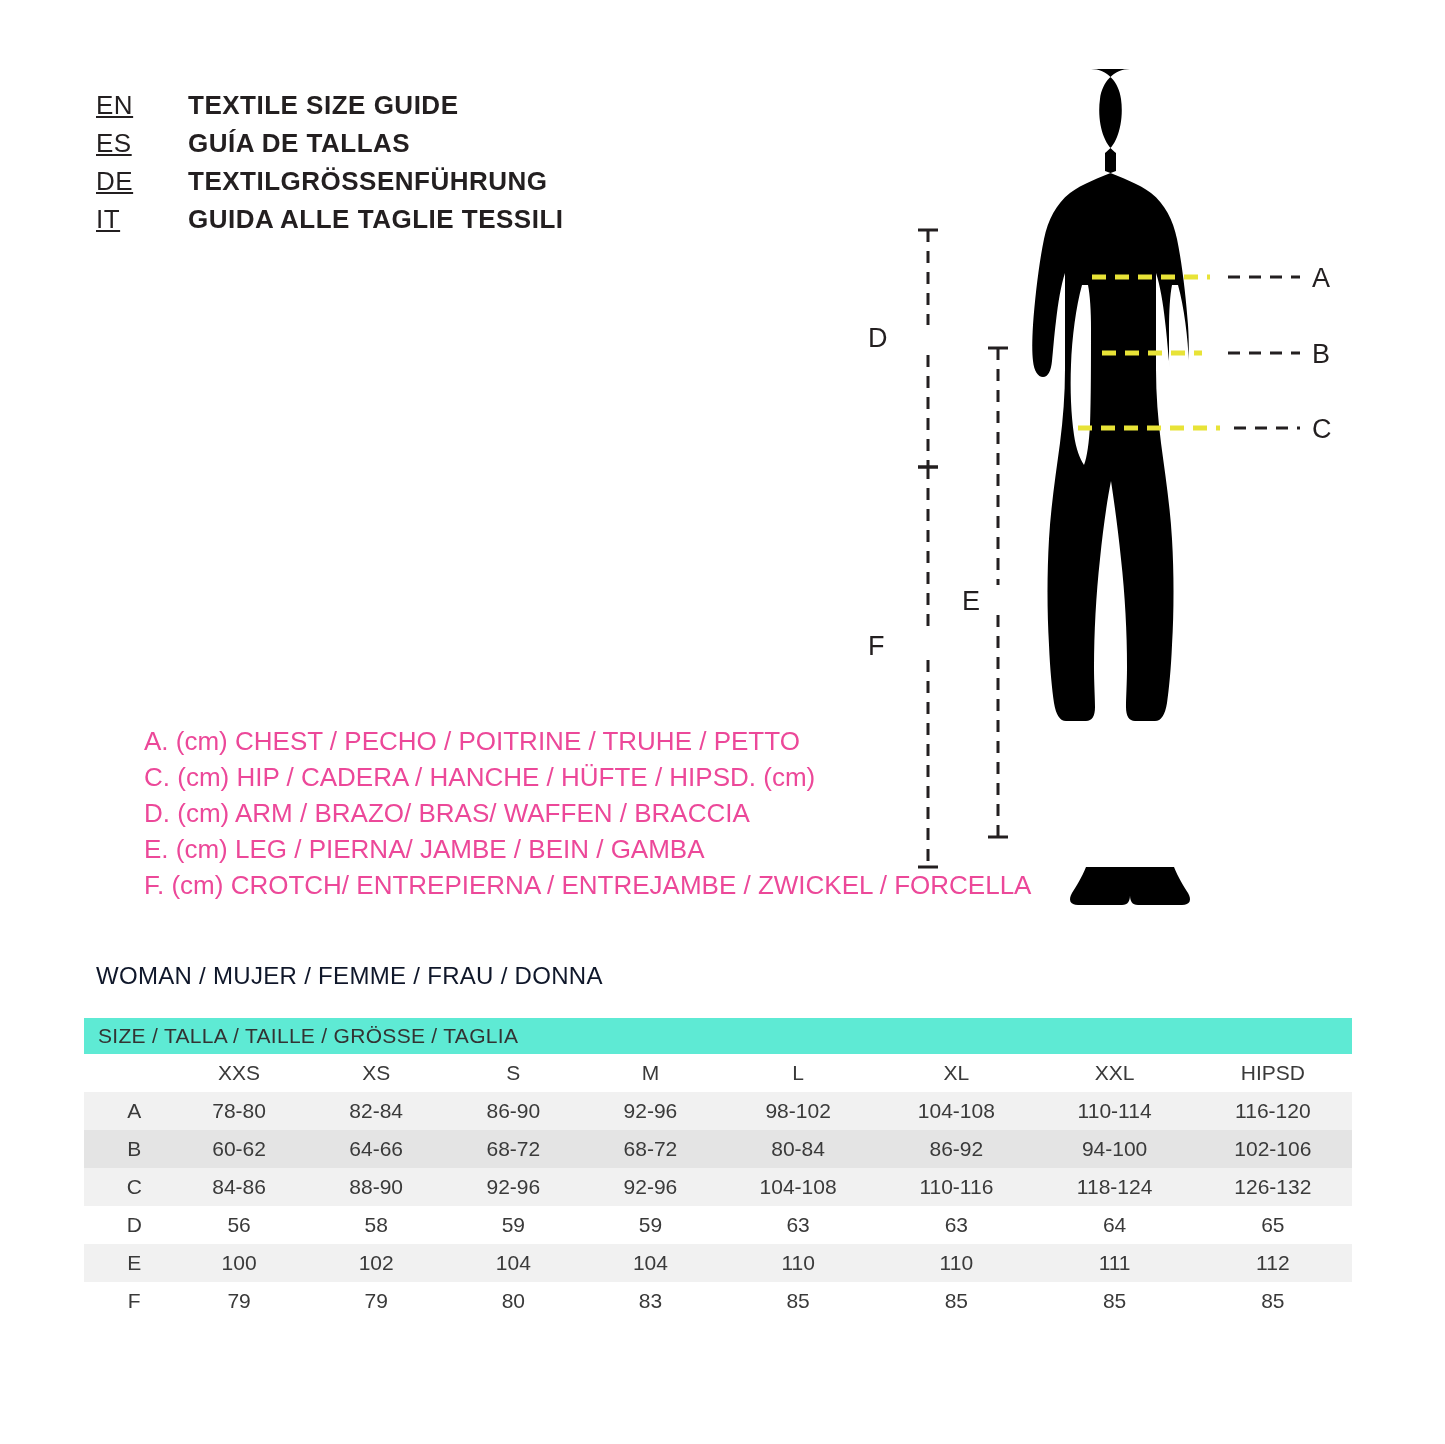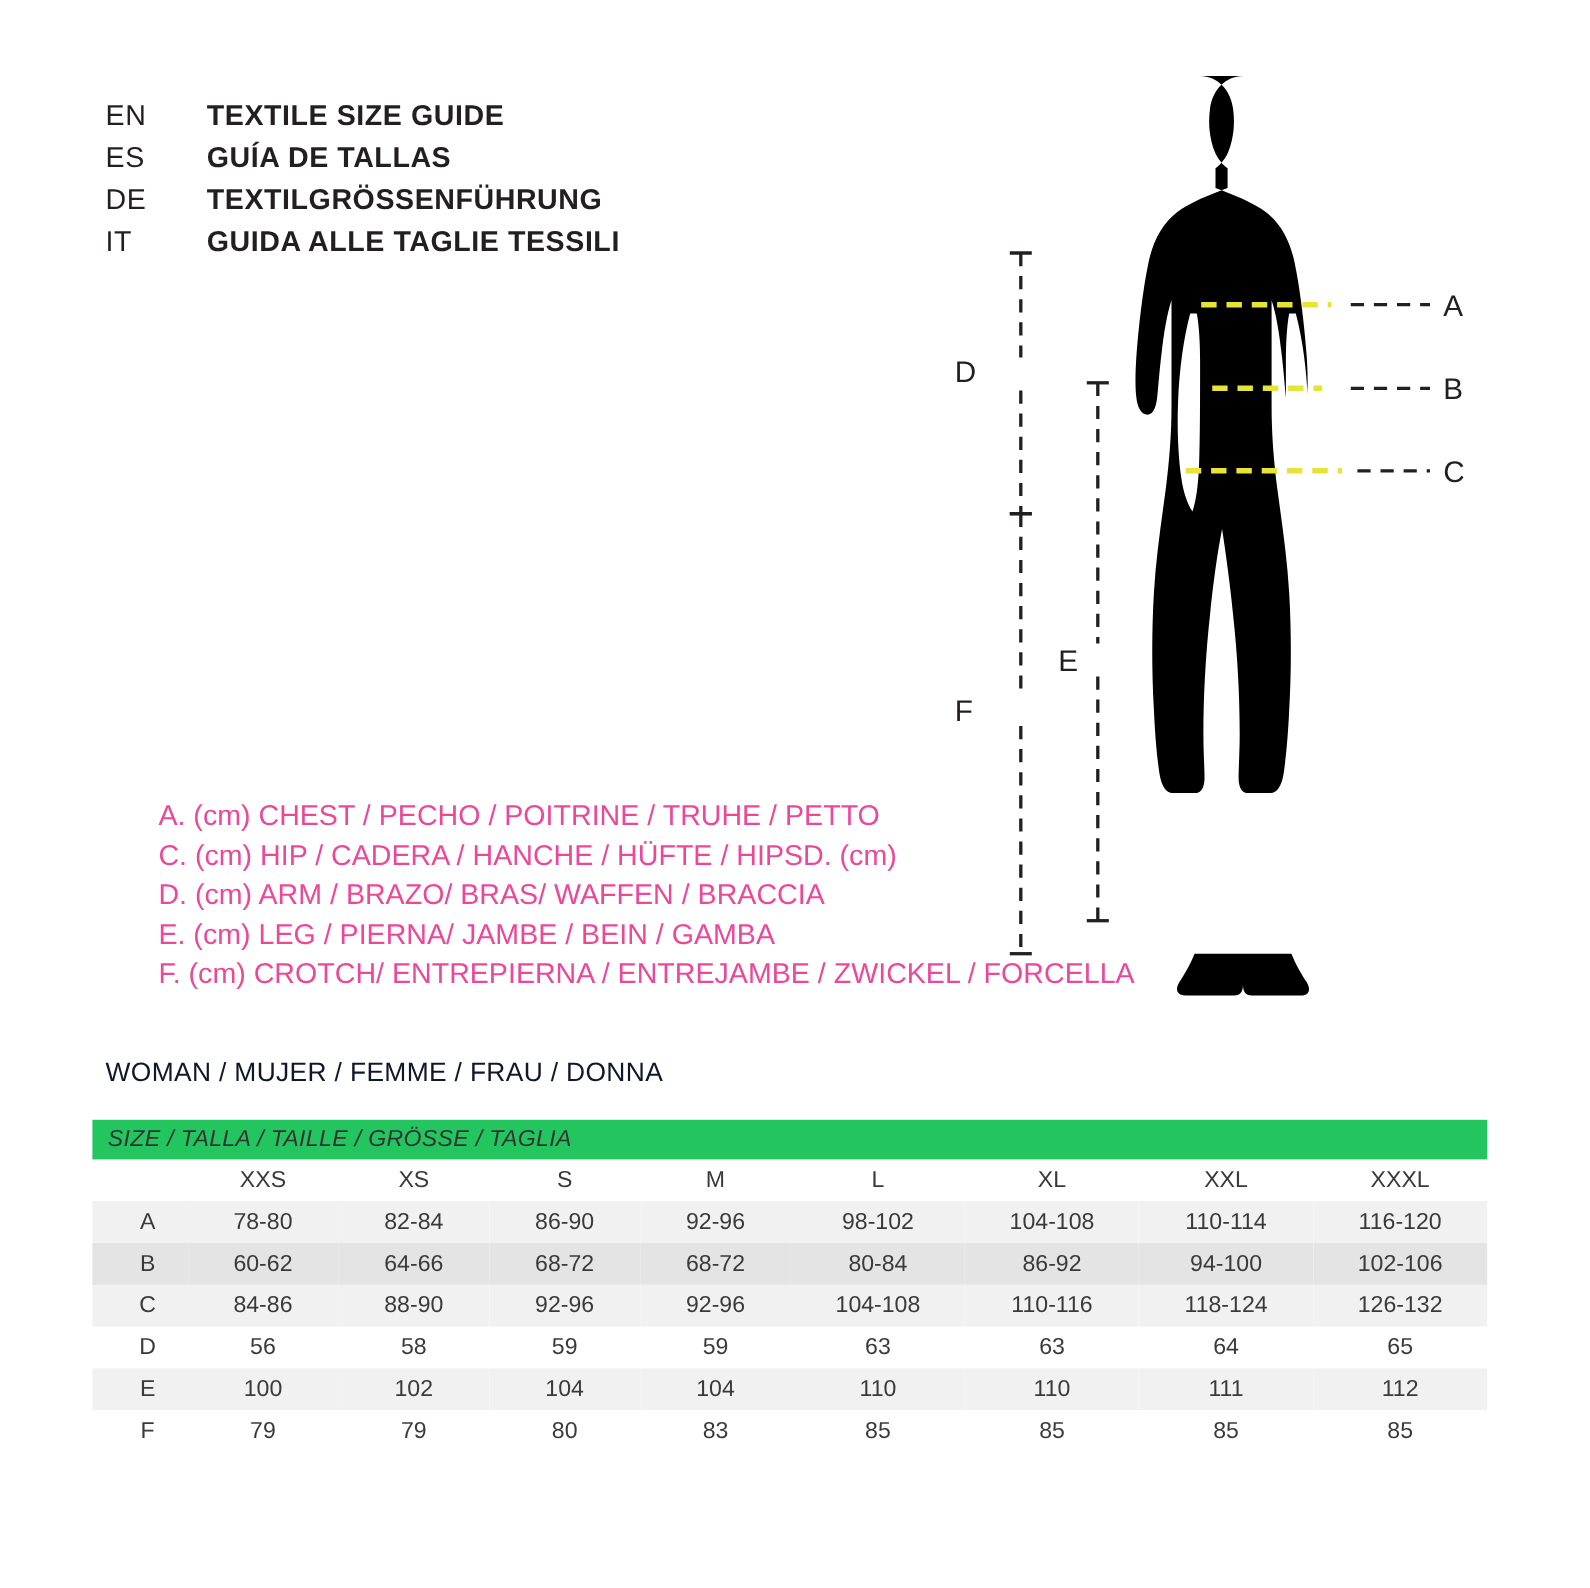--- a/index.html
+++ b/index.html
@@ -26,20 +26,21 @@
   .title-row {
     display: flex;
     align-items: baseline;
     height: 38px;
     letter-spacing: 0.5px;
   }
   .title-lang {
     width: 92px;
     font-size: 26px;
     color: #231f20;
+    text-decoration: underline;
   }
   .title-text {
     font-size: 26px;
     color: #231f20;
     white-space: nowrap;
     font-weight: bold;
   }
 
   
   .legend-block {
@@ -78,28 +79,27 @@
   }
   .size-table td, .size-table th {
     padding: 0;
     margin: 0;
     font-weight: normal;
     height: 38px;
     text-align: center;
     vertical-align: middle;
   }
   .size-table .caption-cell {
-    background: #22c55e;
+    background: #5eead4;
     text-align: left;
     padding-left: 14px;
     font-size: 21px;
     color: #333;
     height: 36px;
     letter-spacing: 0.3px;
-    font-style: italic;
   }
   .row-head {
     width: 68px;
     text-align: left;
     padding-left: 14px !important;
     color: #3a3a3a;
   }
   .zebra-light { background: #f1f1f1; }
   .zebra-dark  { background: #e4e4e4; }
   .zebra-plain { background: #ffffff; }
@@ -269,21 +269,21 @@
     </tr>
     <tr>
       <th class="row-head"></th>
       <th>XXS</th>
       <th>XS</th>
       <th>S</th>
       <th>M</th>
       <th>L</th>
       <th>XL</th>
       <th>XXL</th>
-      <th>XXXL</th>
+      <th>HIPSD</th>
     </tr>
 
     <tr class="zebra-light">
       <td class="row-head">A</td>
       <td>78-80</td>
       <td>82-84</td>
       <td>86-90</td>
       <td>92-96</td>
       <td>98-102</td>
       <td>104-108</td>

